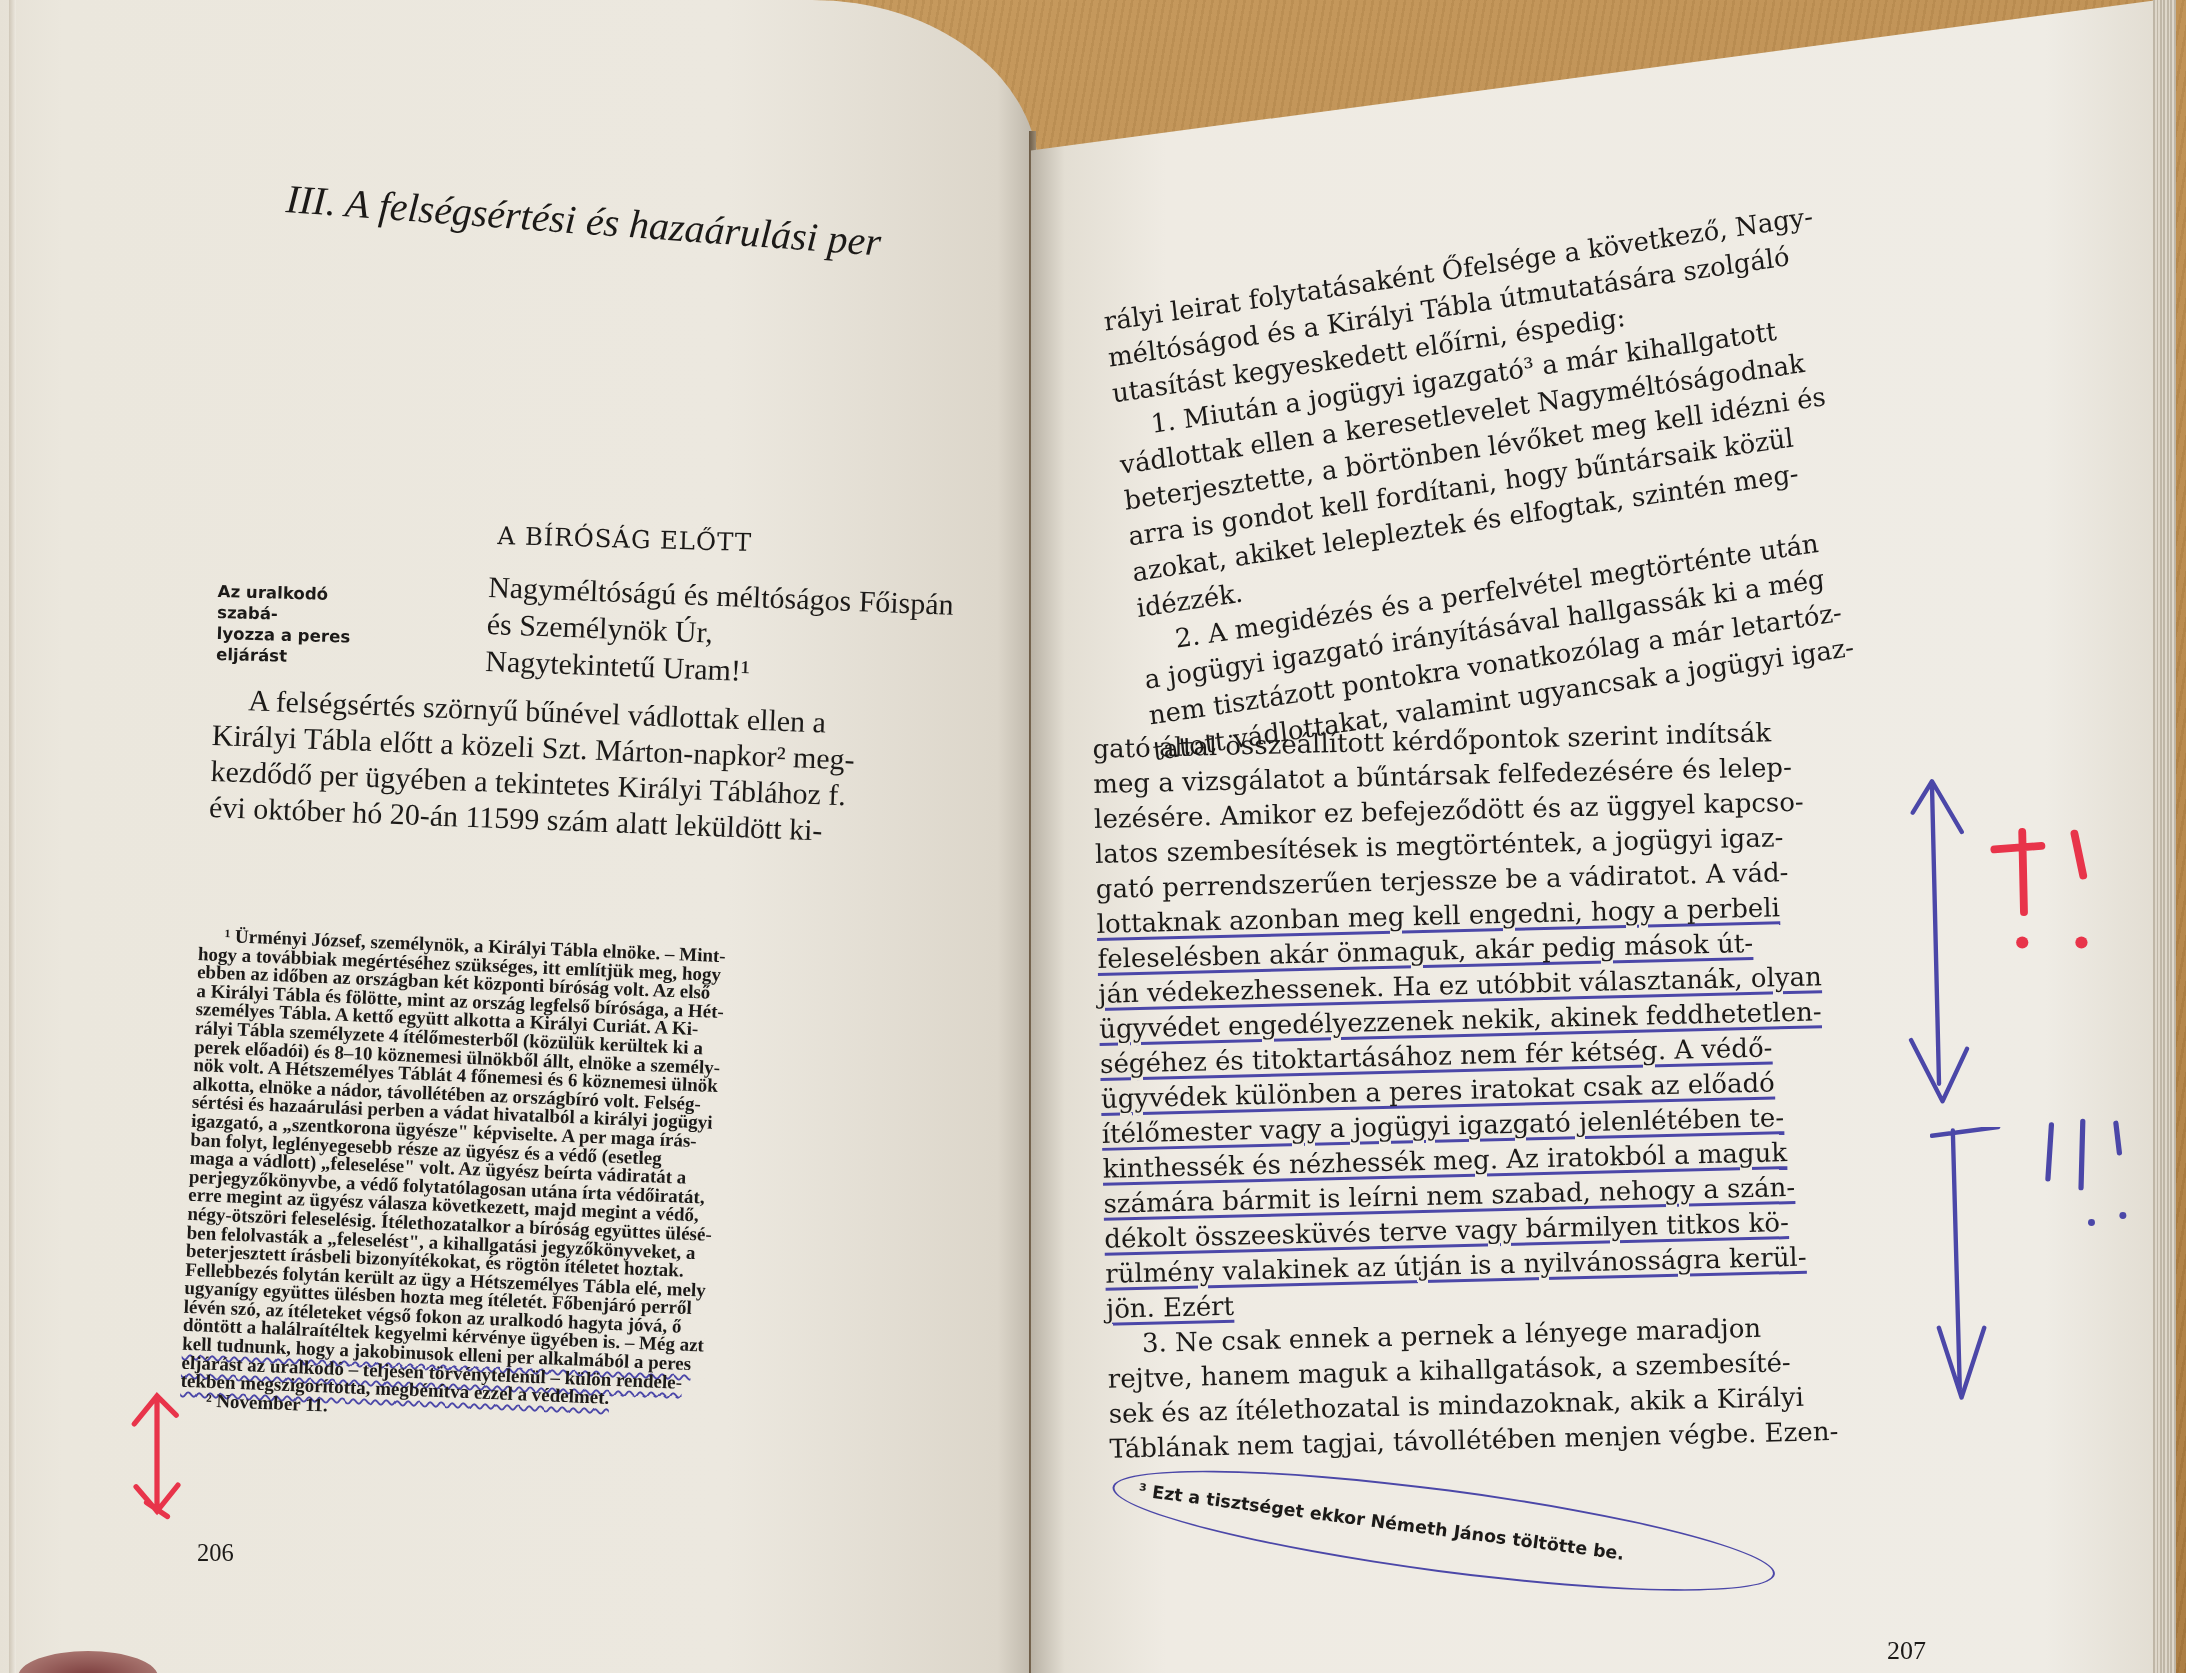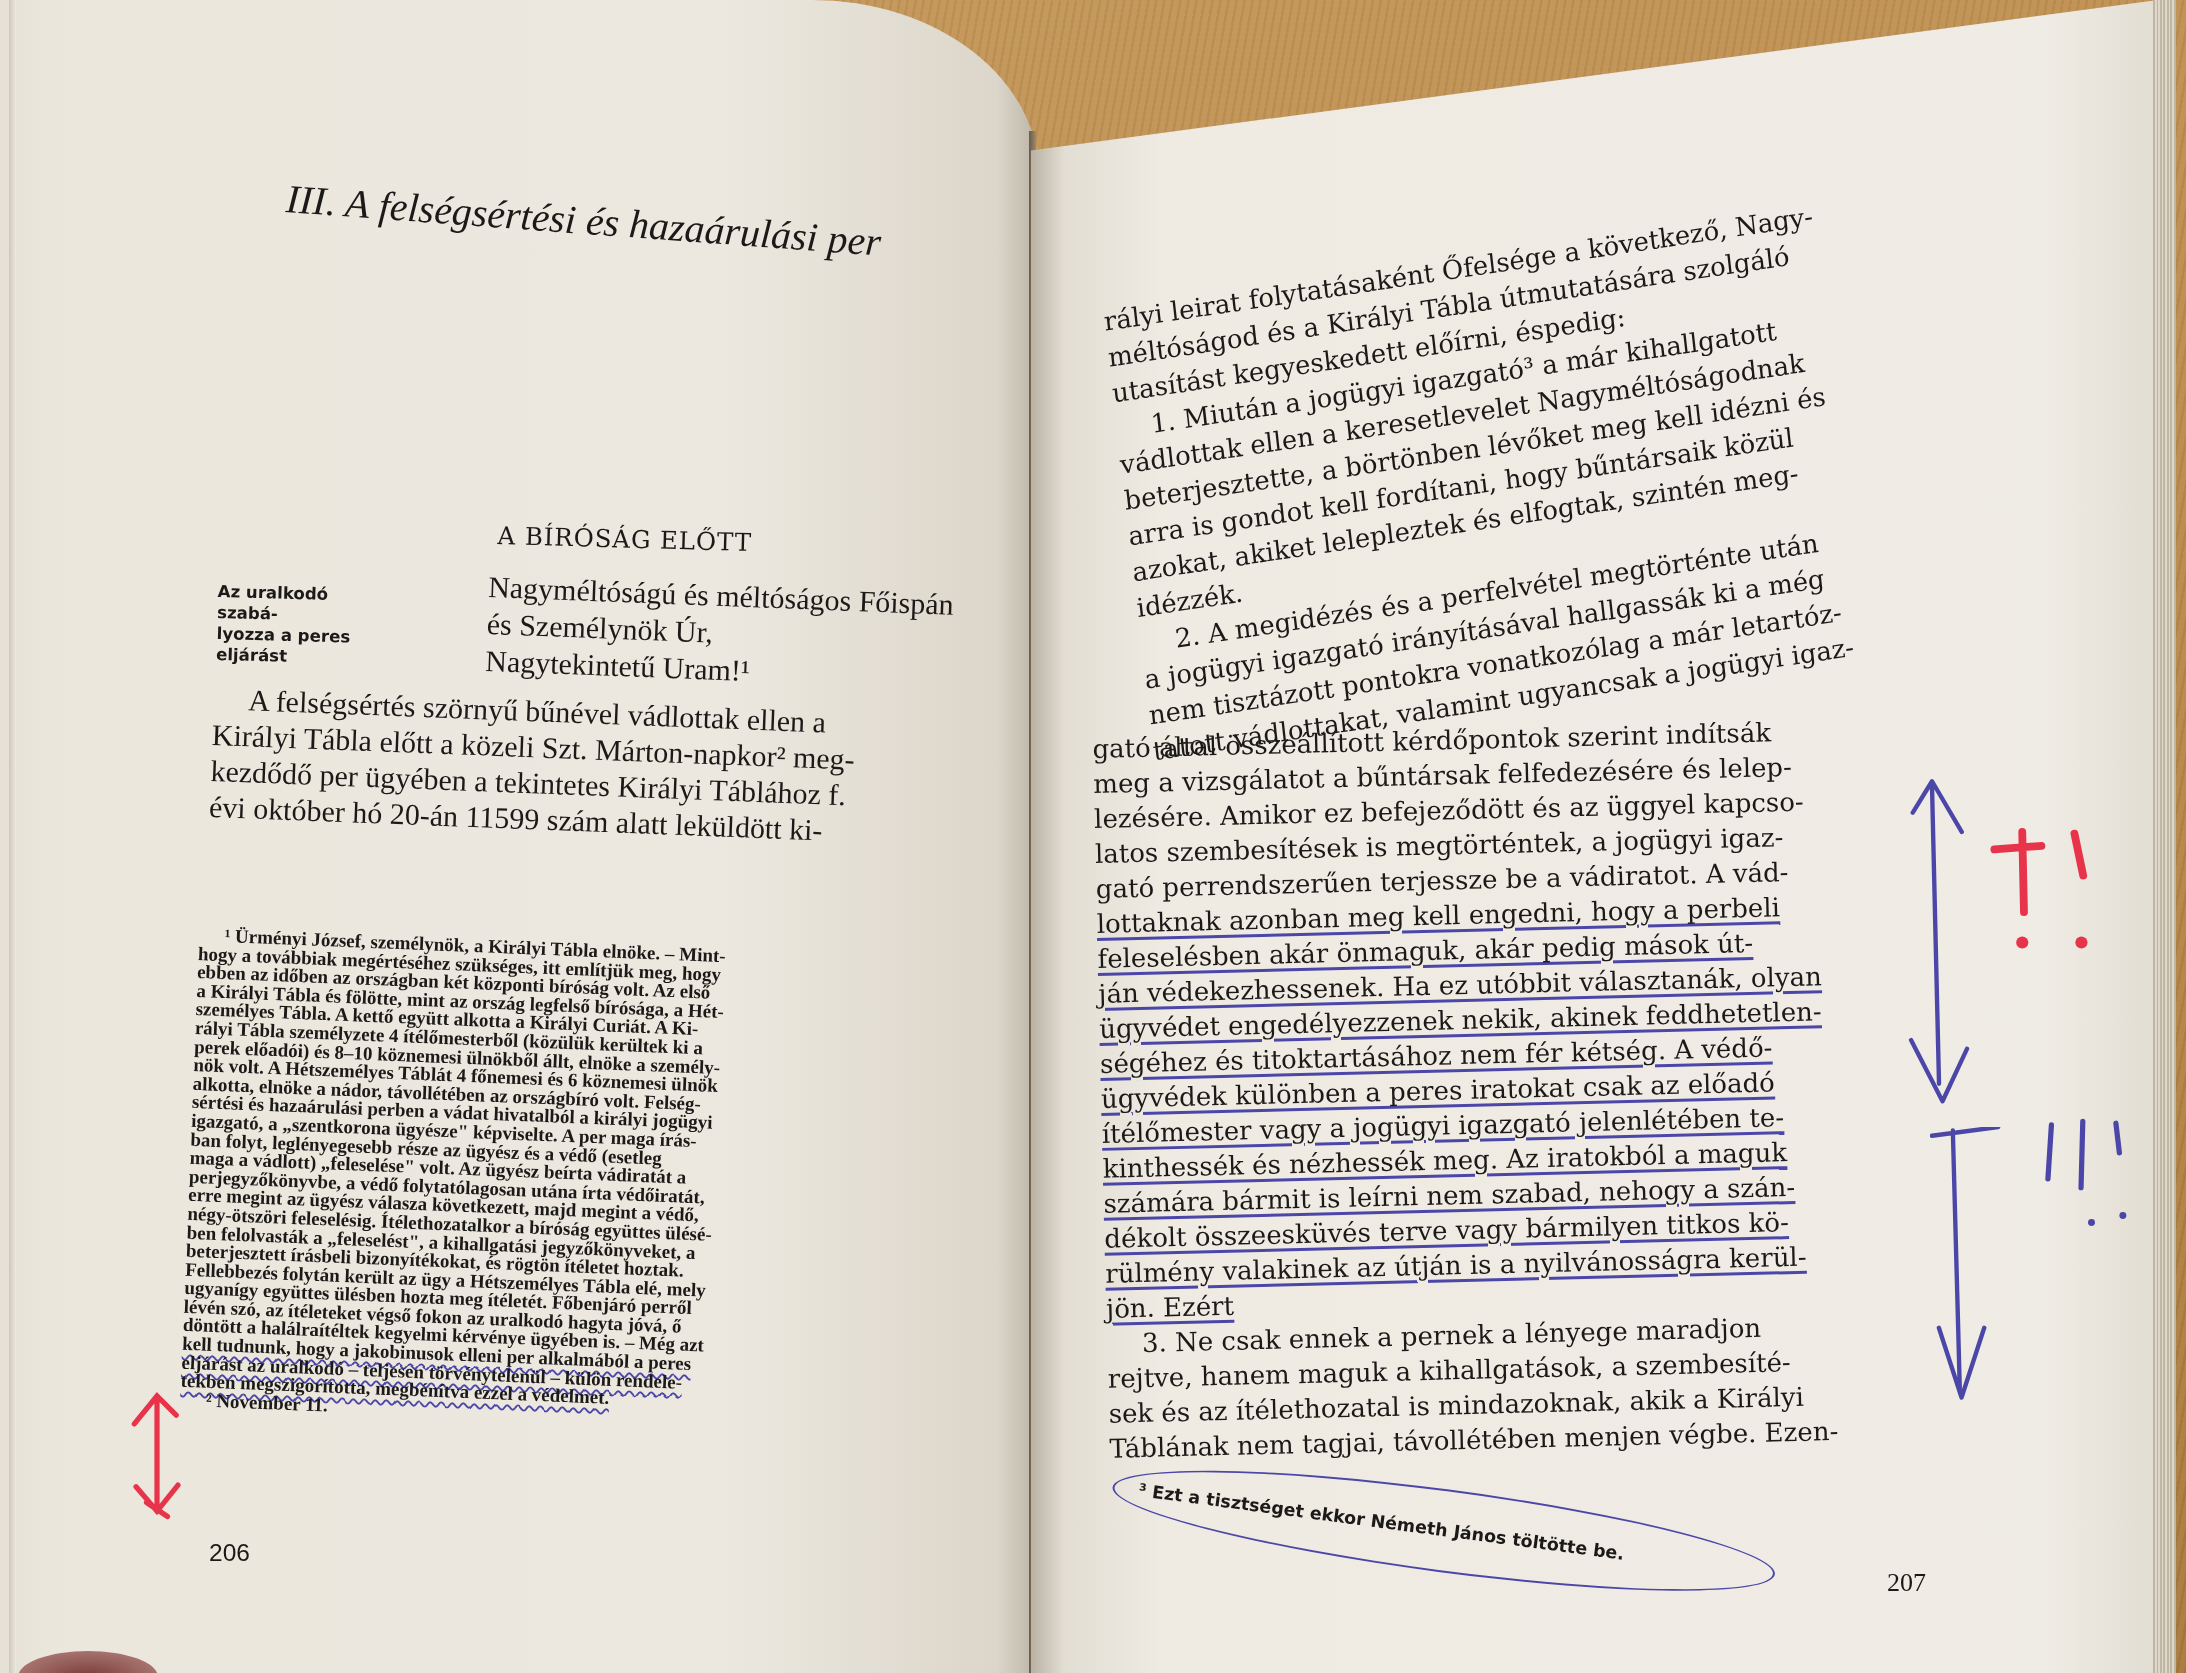--- a/index.html
+++ b/index.html
@@ -63,21 +63,21 @@
   }
   .body-left .line { display:block; white-space:nowrap; }
   .body-left .line.indent { padding-left:35px; }
   .footnotes-left {
     position:absolute; left:199px; top:926px; width:812px;
     font-family:"Liberation Serif", serif; font-size:19px; line-height:18.6px; font-weight:bold;
     transform: rotate(2.3deg); transform-origin:left top;
   }
   .footnotes-left .line { display:block; white-space:nowrap; }
   .page-number-left {
-    position:absolute; left:197px; top:1539px; font-family:Liberation Sans, sans-serif; font-size:24.5px;margin-left:12px;
+    position:absolute; left:197px; top:1539px; font-family:Liberation Serif, serif; font-size:24.5px;
   }
   .body-right {
     position:absolute; left:1102px; top:304px; width:838px;
     font-family:"DejaVu Serif", serif; font-size:26px; line-height:36px;
     transform: rotate(-8.5deg) skewX(-2deg); transform-origin:left top;
   }
   .body-right .line { display:block; white-space:nowrap; }
   .body-right .line.indent { padding-left:35px; }
   .body-right-lower {
     position:absolute; left:1092px; top:732px; width:873px;
@@ -93,21 +93,21 @@
     position:absolute; left:1140px; top:1480px; width:629px;
     font-family:"DejaVu Sans", sans-serif; font-weight:bold; font-size:17.5px;
     transform: rotate(7.5deg); transform-origin:left top; white-space:nowrap;
   }
   .footnote-circle {
     position:absolute; left:1118px; top:1446px; width:664px; height:79px;
     border:2.6px solid #4b47a8; border-radius:50%;
     transform: rotate(7.5deg); transform-origin:left top;
   }
   .page-number-right {
-    position:absolute; left:1887px; top:1568px; font-family:"Liberation Serif", serif; font-size:26px;
+    position:absolute; left:1887px; top:1636px; font-family:"Liberation Serif", serif; font-size:26px;
   }
   .annot { position:absolute; }
   .thumb {
     position:absolute; left:17.5px; top:1651px; width:140px; height:52px; border-radius:50%;
     background: radial-gradient(ellipse at center,#7a3b3b,#b98a82);
   }
 </style>
 </head>
 <body>
 

